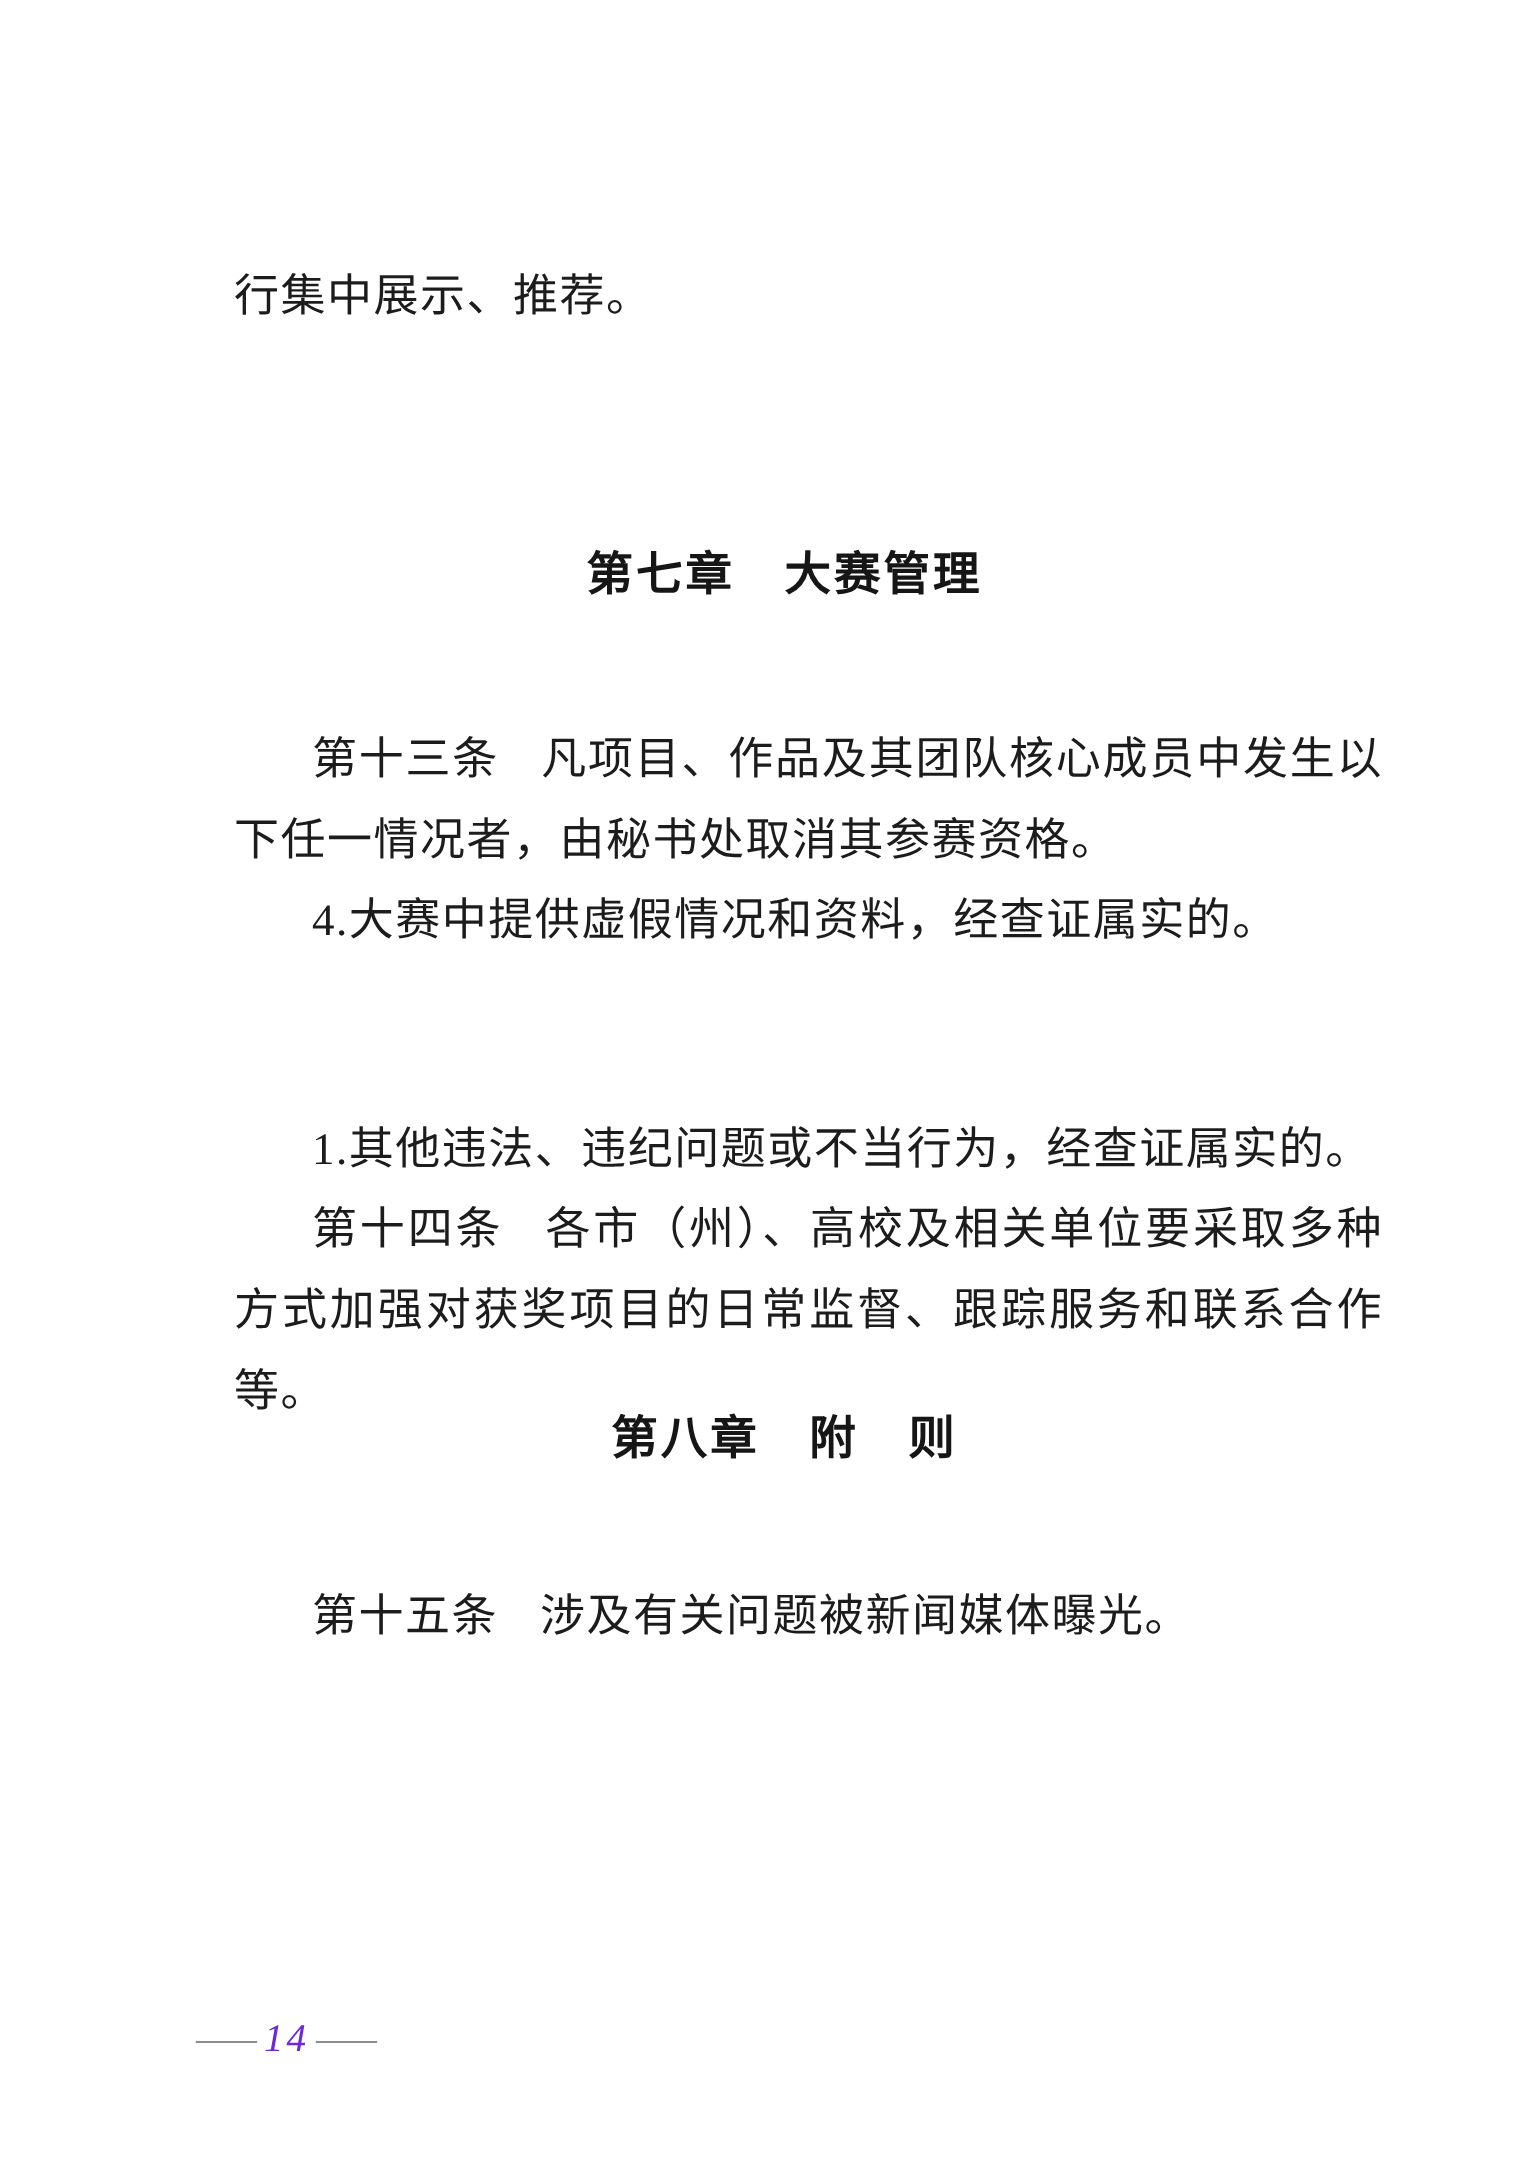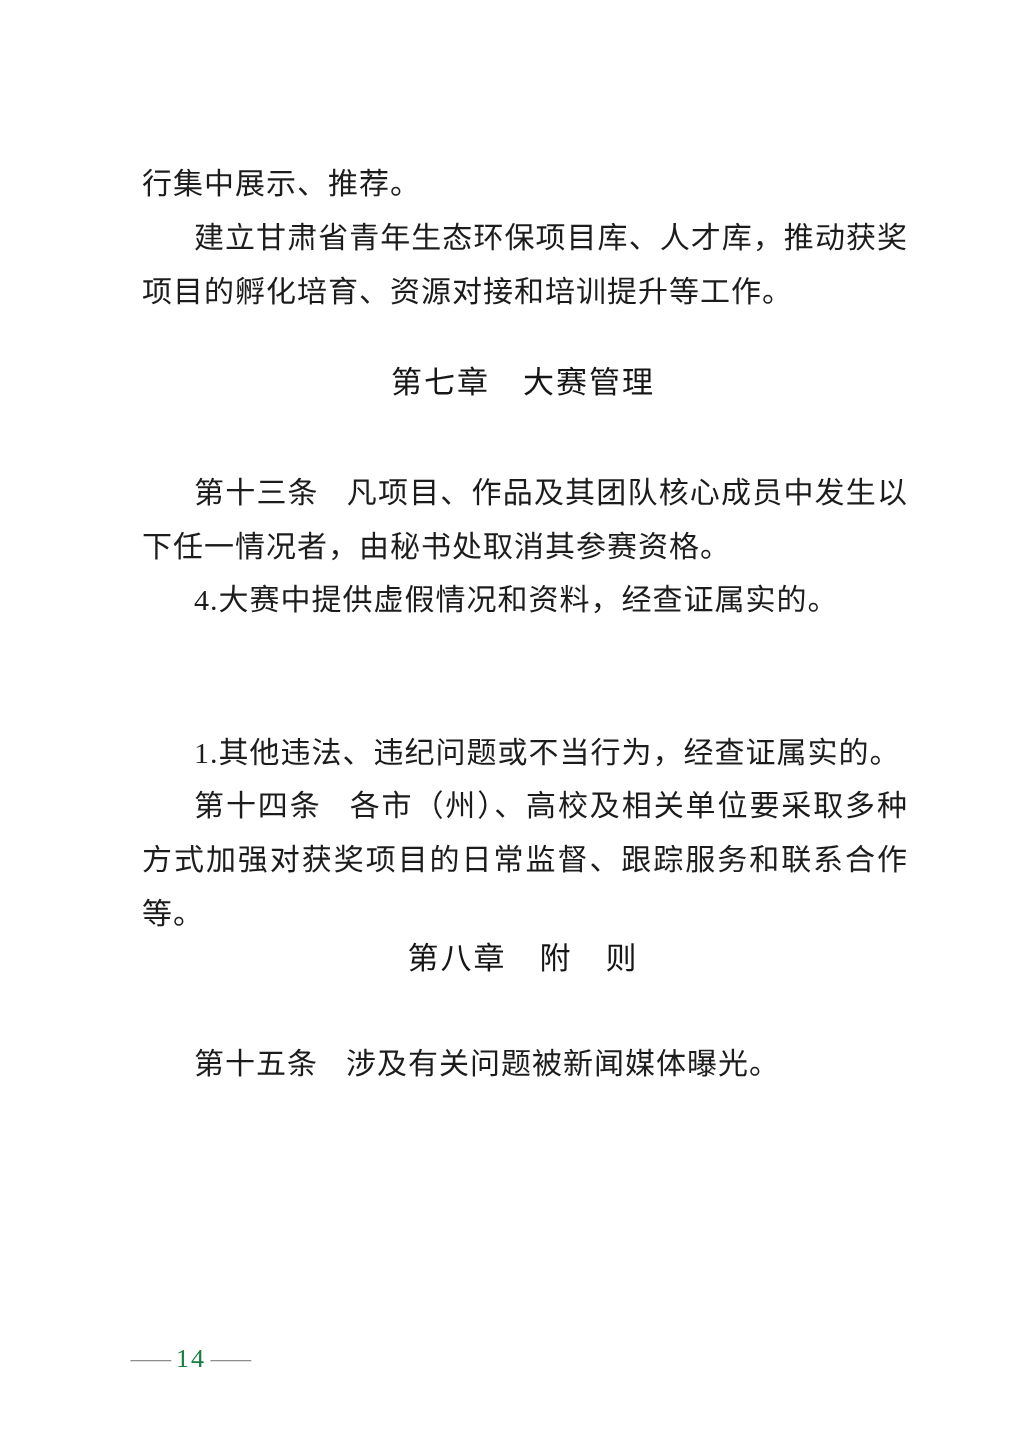--- a/index.html
+++ b/index.html
@@ -13,36 +13,36 @@
     height: 1447px;
     background: #ffffff;
     overflow: hidden;
     font-family: "Liberation Serif", "DejaVu Serif", serif;
     color: #1c1c1c;
   }
   .block {
     position: absolute;
     left: 140px;
     width: 766px;
-    margin: 2px;
+    margin: 16px;
     font-size: 30px;
     line-height: 54px;
     text-align: justify;
     letter-spacing: 1px;
   }
   .indent {
     text-indent: 52px;
   }
   .chapter {
     position: absolute;
     left: 140px;
     width: 766px;
     margin: 0;
     font-family: "Liberation Sans", "DejaVu Sans", sans-serif;
-    font-weight: 400;
+    font-weight: 700;
     font-size: 31px;
     line-height: 54px;
     text-align: center;
     letter-spacing: 2px;
     color: #161616;
   }
   .article-label {
     font-weight: 400;
     margin-right: 28px;
   }
@@ -56,32 +56,32 @@
     font-size: 26px;
     line-height: 30px;
   }
   .pageno .dash {
     display: inline-block;
     transform: scaleX(1.55);
     transform-origin: center;
     color: #8c8c8c;
   }
   .pageno .num {
-    color: #15803d;
+    color: #6d28d9;
     letter-spacing: 2px;
+    font-style: italic;
   }
 </style>
 </head>
 <body>
 
 <div class="page">
 
   <p class="block" style="top:155px">行集中展示、推荐。</p>
 
-  <p class="block indent" style="top:209px">建立甘肃省青年生态环保项目库、人才库，推动获奖项目的孵化培育、资源对接和培训提升等工作。</p>
 
   <h2 class="chapter" style="top:356px">第七章　大赛管理</h2>
 
   <p class="block indent" style="top:464px"><span class="article-label">第十三条</span><span>凡项目、作品及其团队核心成员中发生以下任一情况者，由秘书处取消其参赛资格。</span></p>
 
   <p class="block indent" style="top:571px">4.大赛中提供虚假情况和资料，经查证属实的。</p>
 
 
   <p class="block indent" style="top:724px">1.其他违法、违纪问题或不当行为，经查证属实的。</p>
 

